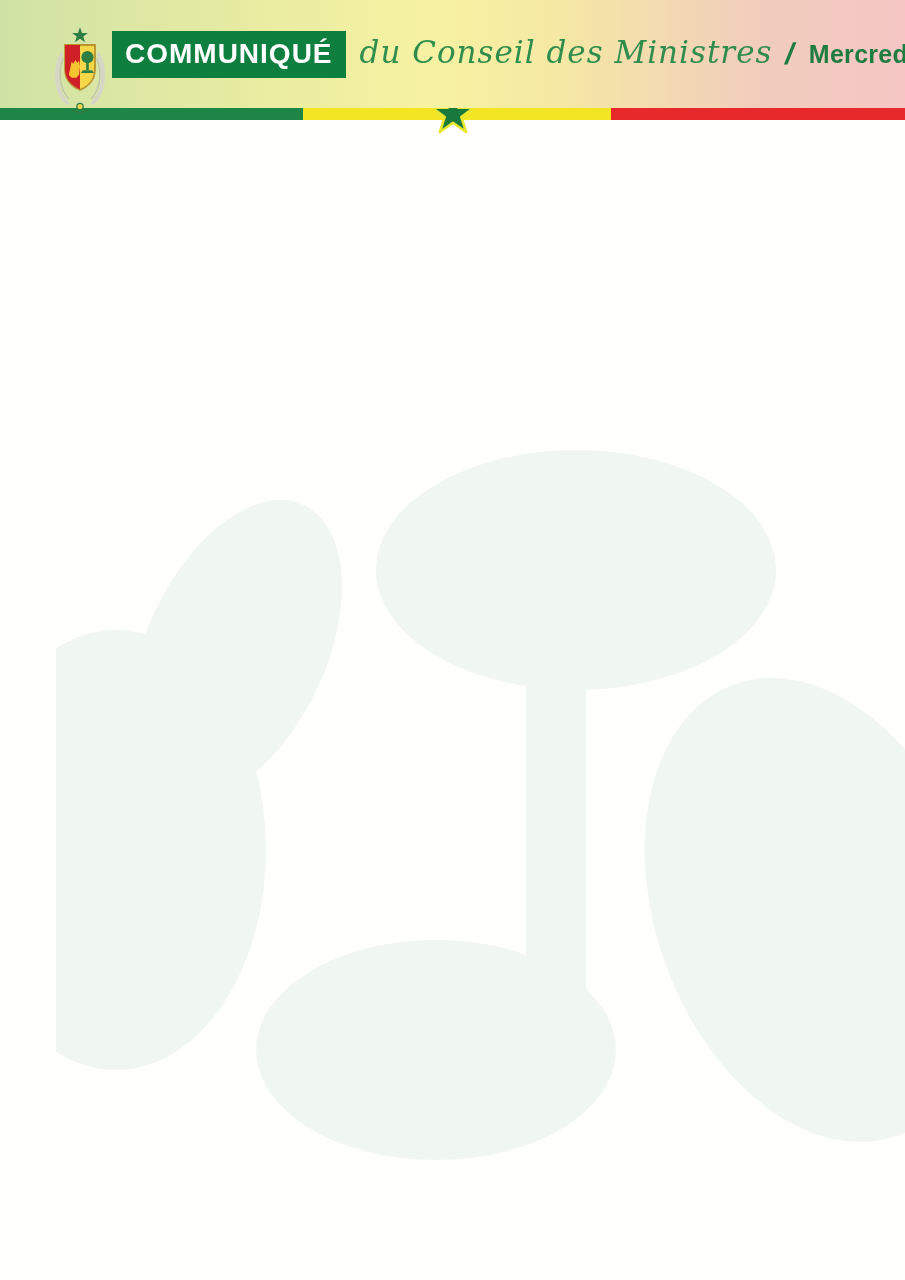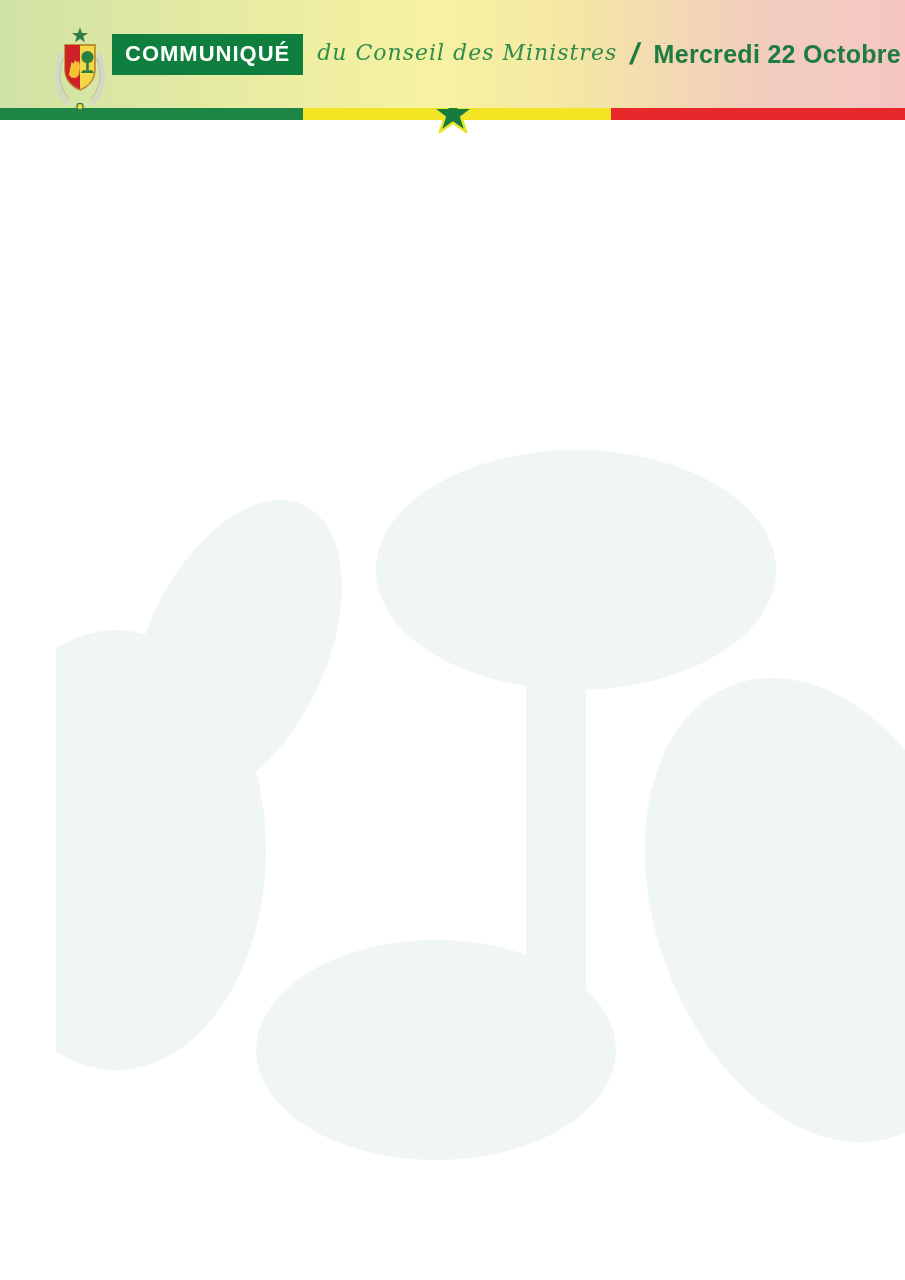--- a/index.html
+++ b/index.html
@@ -17,25 +17,25 @@
     z-index:3;
   }
   .arms{ position:absolute; left:52px; top:26px; width:56px; height:94px; z-index:6; }
   .mast-row{
     position:absolute; left:112px; top:0; right:20px; height:108px;
     display:flex; align-items:center; gap:14px; white-space:nowrap;
   }
   .badge{
     background:#0e7f3e; color:#ffffff;
     font-family:"Liberation Sans", sans-serif; font-weight:bold;
-    font-size:22px; letter-spacing:1px; padding:7px 13px 8px;
+    font-size:28px; letter-spacing:1px; padding:7px 13px 8px;
   }
   .script{
     font-family:"DejaVu Serif", serif; font-style:italic;
-    color:#2f8d4e; font-size:22px; letter-spacing:1px; transform:translateY(-2px);
+    color:#2f8d4e; font-size:31px; letter-spacing:1px; transform:translateY(-2px);
   }
   .sep{
     color:#1e7c40; font-size:30px; font-weight:bold;
     font-family:"Liberation Sans", sans-serif; transform:skewX(-12deg);
   }
   .mast-date{
     color:#1e7c40; font-family:"Liberation Sans", sans-serif;
     font-weight:bold; font-size:25px; letter-spacing:0.3px;
   }
   

